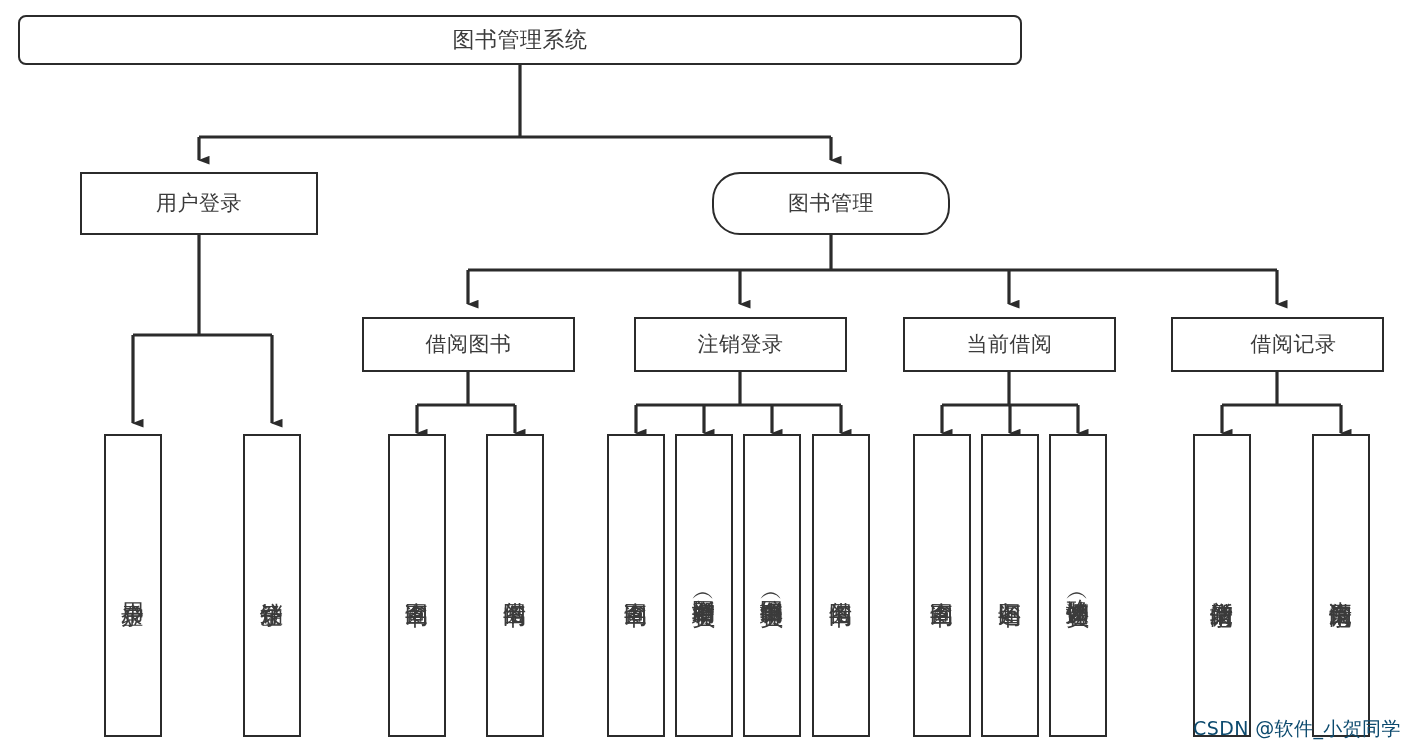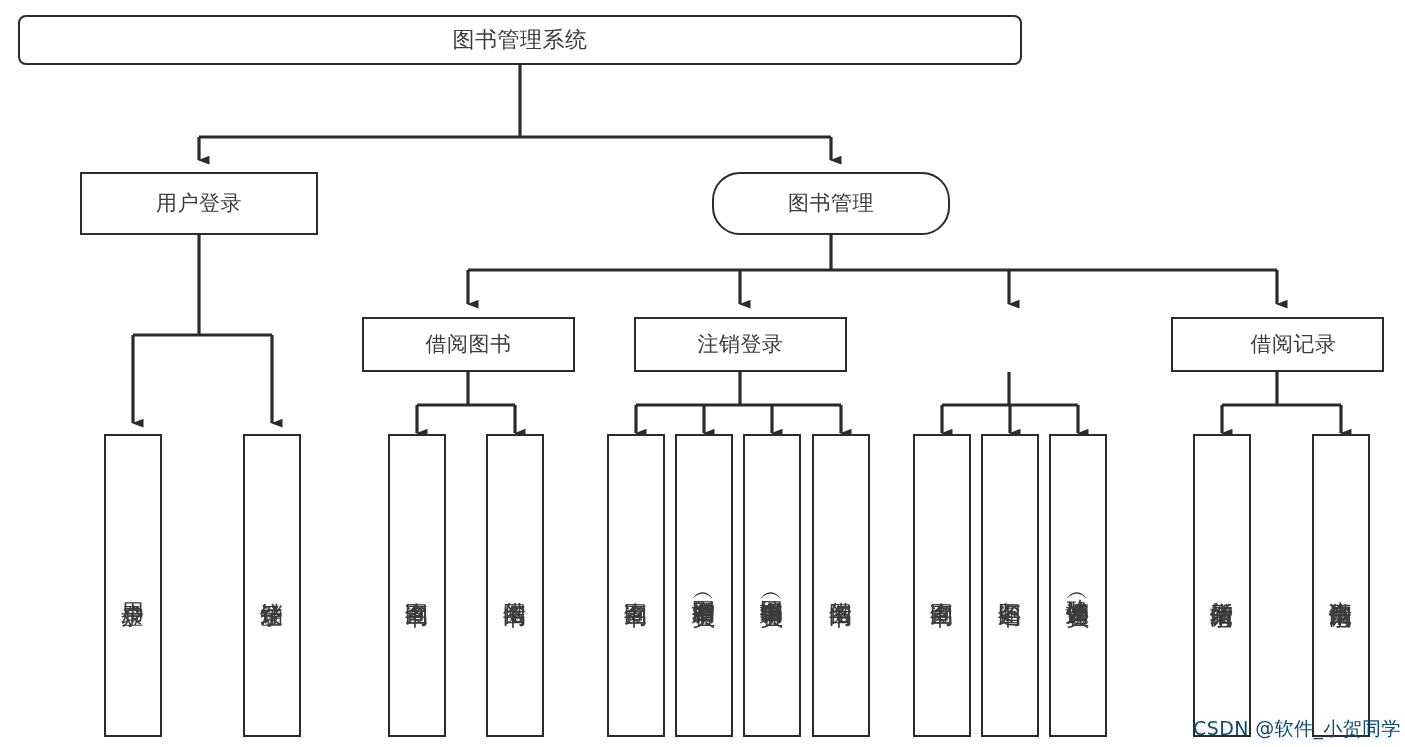--- a/index.html
+++ b/index.html
@@ -139,20 +139,23 @@
   <div class="node node-horizontal" style="left:712px; top:172px; width:238px; height:63px;border-radius:28px;">
     <span class="node-label">图书管理</span>
   </div>
 
   <div class="node node-horizontal" style="left:362px; top:317px; width:213px; height:55px;">
     <span class="node-label">借阅图书</span>
   </div>
   <div class="node node-horizontal" style="left:634px; top:317px; width:213px; height:55px;">
     <span class="node-label">注销登录</span>
   </div>
+  <div class="node node-horizontal" style="left:903px; top:317px; width:213px; height:55px;">
+    <span class="node-label">当前借阅</span>
+  </div>
   <div class="node node-horizontal" style="left:1171px; top:317px; width:213px; height:55px;padding-left:32px;">
     <span class="node-label">借阅记录</span>
   </div>
 
   <div class="node node-vertical" style="left:104px; top:434px; width:58px; height:303px;">
     <span class="node-label">用户登录</span>
   </div>
   <div class="node node-vertical" style="left:243px; top:434px; width:58px; height:303px;">
     <span class="node-label">注销登录</span>
   </div>

